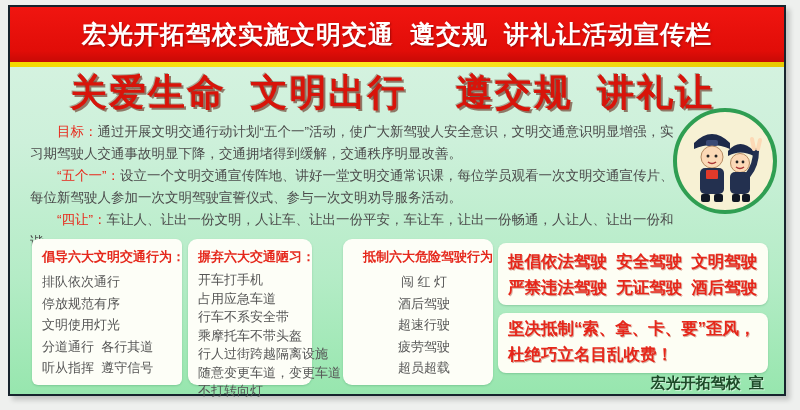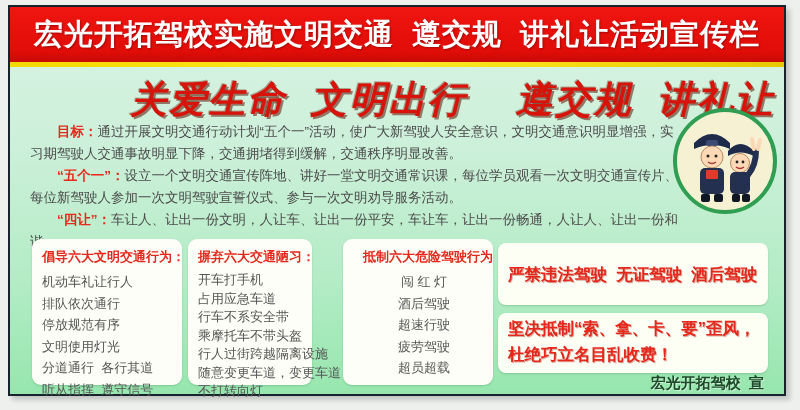--- a/index.html
+++ b/index.html
@@ -13,54 +13,53 @@
     border:2px solid #17242d;box-sizing:border-box;
     background:linear-gradient(180deg,#d9f4e3 0%,#cdf0da 35%,#b4ecc6 70%,#97e6ae 100%);
     box-shadow:4px 4px 5px rgba(0,0,0,0.18);
   }
   .banner{
     position:absolute;left:0;top:0;width:100%;height:55px;
     background:linear-gradient(180deg,#f01510 0%,#e10d08 80%,#c80a06 100%);
     display:flex;align-items:center;justify-content:center;
   }
   .banner-title{
-    color:#ffffff;font-weight:bold;font-size:29px;letter-spacing:1px;
+    color:#ffffff;font-weight:bold;font-size:25px;letter-spacing:1px;
     white-space:pre;text-shadow:1px 1px 2px rgba(120,0,0,.6);
   }
   .yellow-strip{
     position:absolute;left:0;top:55px;width:100%;height:5px;
     background:linear-gradient(90deg,#f4d800,#ffe923,#e8c900);
   }
   .slogan{
-    position:absolute;left:0;top:68px;width:100%;
-    padding-left:120px;box-sizing:border-box;
+    position:absolute;left:0;top:61px;width:100%;
+    padding-left:60px;box-sizing:border-box;
     font-size:37px;font-weight:bold;color:#d8140a;white-space:pre;
     text-shadow:2px 2px 0 rgba(90,20,5,.55), -1px -1px 0 rgba(90,20,5,.35);
     letter-spacing:2px;
-    font-style:italic;
   }
   .intro{
     position:absolute;left:20px;top:114px;width:652px;
     font-size:13.5px;line-height:22px;color:#4b4b4b;
   }
   .intro p{margin:0;text-indent:2em;}
-  .lead{color:#e8281b;font-weight:bold;}
+  .lead{color:#e8281b;font-weight:normal;}
   .police-wrap{
     position:absolute;right:6px;top:100px;width:106px;height:108px;
   }
   .panel{
     position:absolute;background:#fdfef7;border-radius:9px;
     box-shadow:0 1px 2px rgba(40,120,70,.25);
     padding:9px 8px 6px 10px;box-sizing:border-box;
   }
   .panel-title{
     color:#e5281c;font-weight:bold;font-size:13px;margin-bottom:5px;white-space:pre;
   }
   .panel-item{color:#565656;font-size:13px;white-space:pre;}
-  .p1{left:22px;top:232px;width:150px;height:146px;}
+  .p1{left:22px;top:232px;width:150px;height:146px;border-radius:6px;}
   .p1 .panel-item{line-height:21.5px;}
   .p2{left:178px;top:232px;width:124px;height:146px;}
   .p2 .panel-item{line-height:18.5px;}
   .p3{left:333px;top:232px;width:150px;height:146px;padding-left:20px;}
   .p3 .panel-item{line-height:21.5px;text-align:center;}
   .p3 .panel-title{text-align:left;}
   .notice{
     position:absolute;left:488px;width:270px;background:#fdfef4;border-radius:8px;
     box-shadow:0 1px 2px rgba(40,120,70,.25);
     display:flex;flex-direction:column;justify-content:center;
@@ -120,21 +119,20 @@
 
       <path d="M76,68 Q84,58 84,44" stroke="#23304f" stroke-width="6" fill="none" stroke-linecap="round"></path>
       <path d="M82,42 L80,32 M86,42 L88,33" stroke="#fcd9b6" stroke-width="4" stroke-linecap="round"></path>
       <rect x="60" y="87" width="8" height="8" rx="2" fill="#101724"></rect>
       <rect x="70" y="87" width="8" height="8" rx="2" fill="#101724"></rect>
     </svg>
   </div>
 
   <div class="panel p1">
     <div class="panel-title">倡导六大文明交通行为：</div>
-    <div class="panel-item">机动车礼让行人</div>
     <div class="panel-item">排队依次通行</div>
     <div class="panel-item">停放规范有序</div>
     <div class="panel-item">文明使用灯光</div>
     <div class="panel-item">分道通行  各行其道</div>
     <div class="panel-item">听从指挥  遵守信号</div>
   </div>
 
   <div class="panel p2">
     <div class="panel-title">摒弃六大交通陋习：</div>
     <div class="panel-item">开车打手机</div>
@@ -149,20 +147,21 @@
   <div class="panel p3">
     <div class="panel-title">抵制六大危险驾驶行为：</div>
     <div class="panel-item">闯 红 灯</div>
     <div class="panel-item">酒后驾驶</div>
     <div class="panel-item">超速行驶</div>
     <div class="panel-item">疲劳驾驶</div>
     <div class="panel-item">超员超载</div>
   </div>
 
   <div class="notice nA">
+    <div class="notice-line">提倡依法驾驶  安全驾驶  文明驾驶</div>
     <div class="notice-line">严禁违法驾驶  无证驾驶  酒后驾驶</div>
   </div>
 
   <div class="notice nB">
     <div class="notice-line">坚决抵制“索、拿、卡、要”歪风，</div>
     <div class="notice-line">杜绝巧立名目乱收费！</div>
   </div>
 
   <div class="signature">宏光开拓驾校  宣</div>
 

